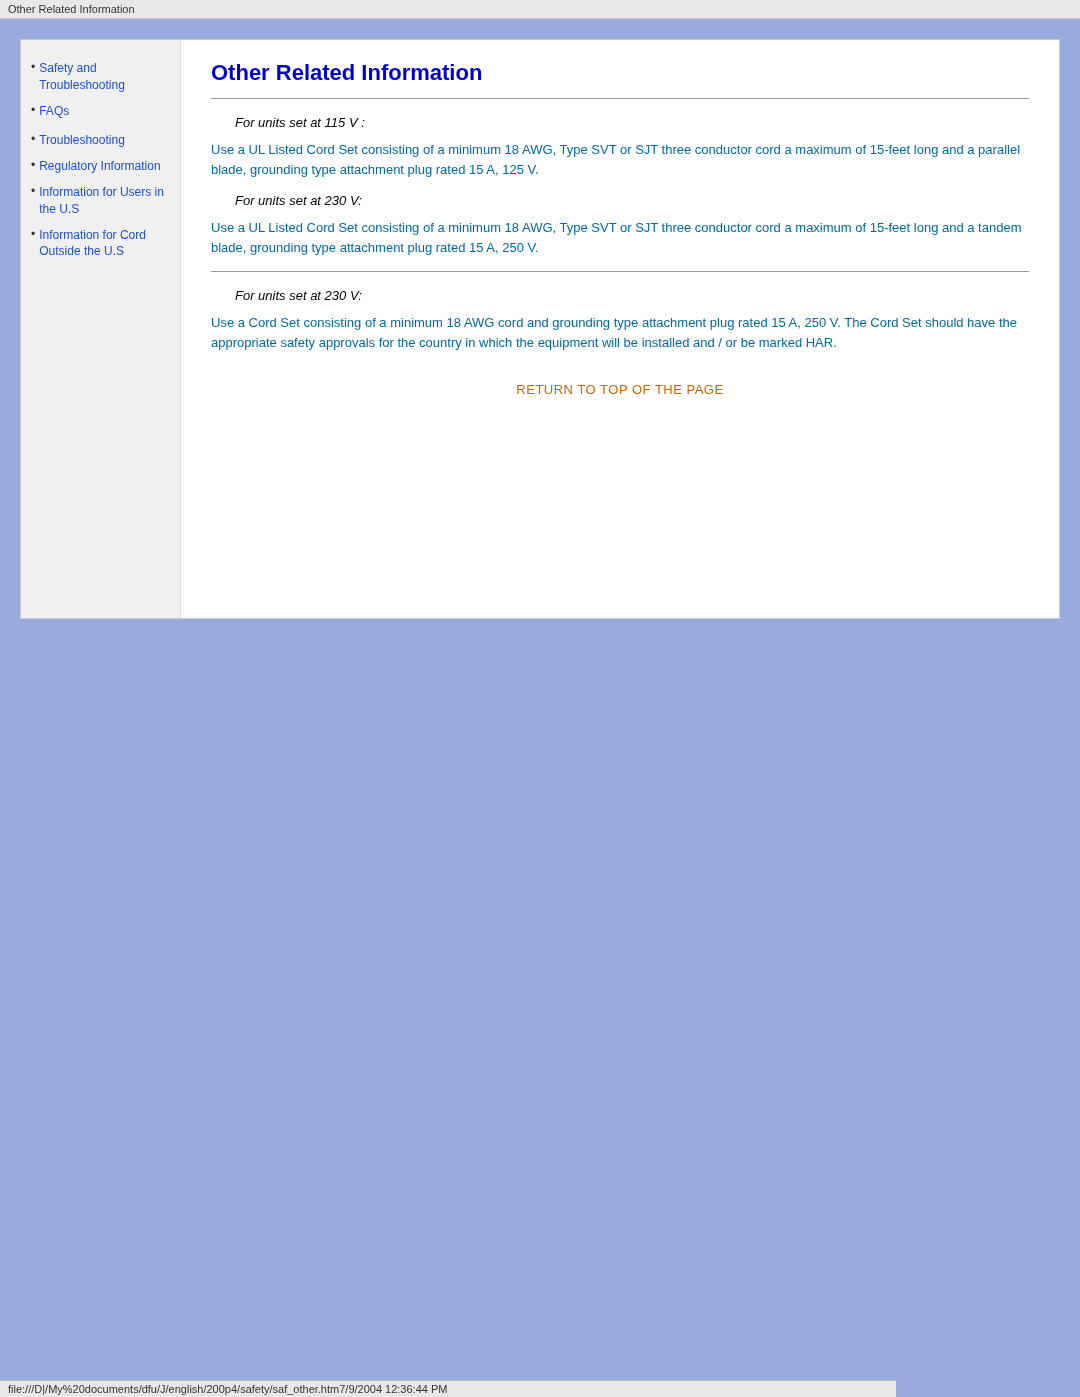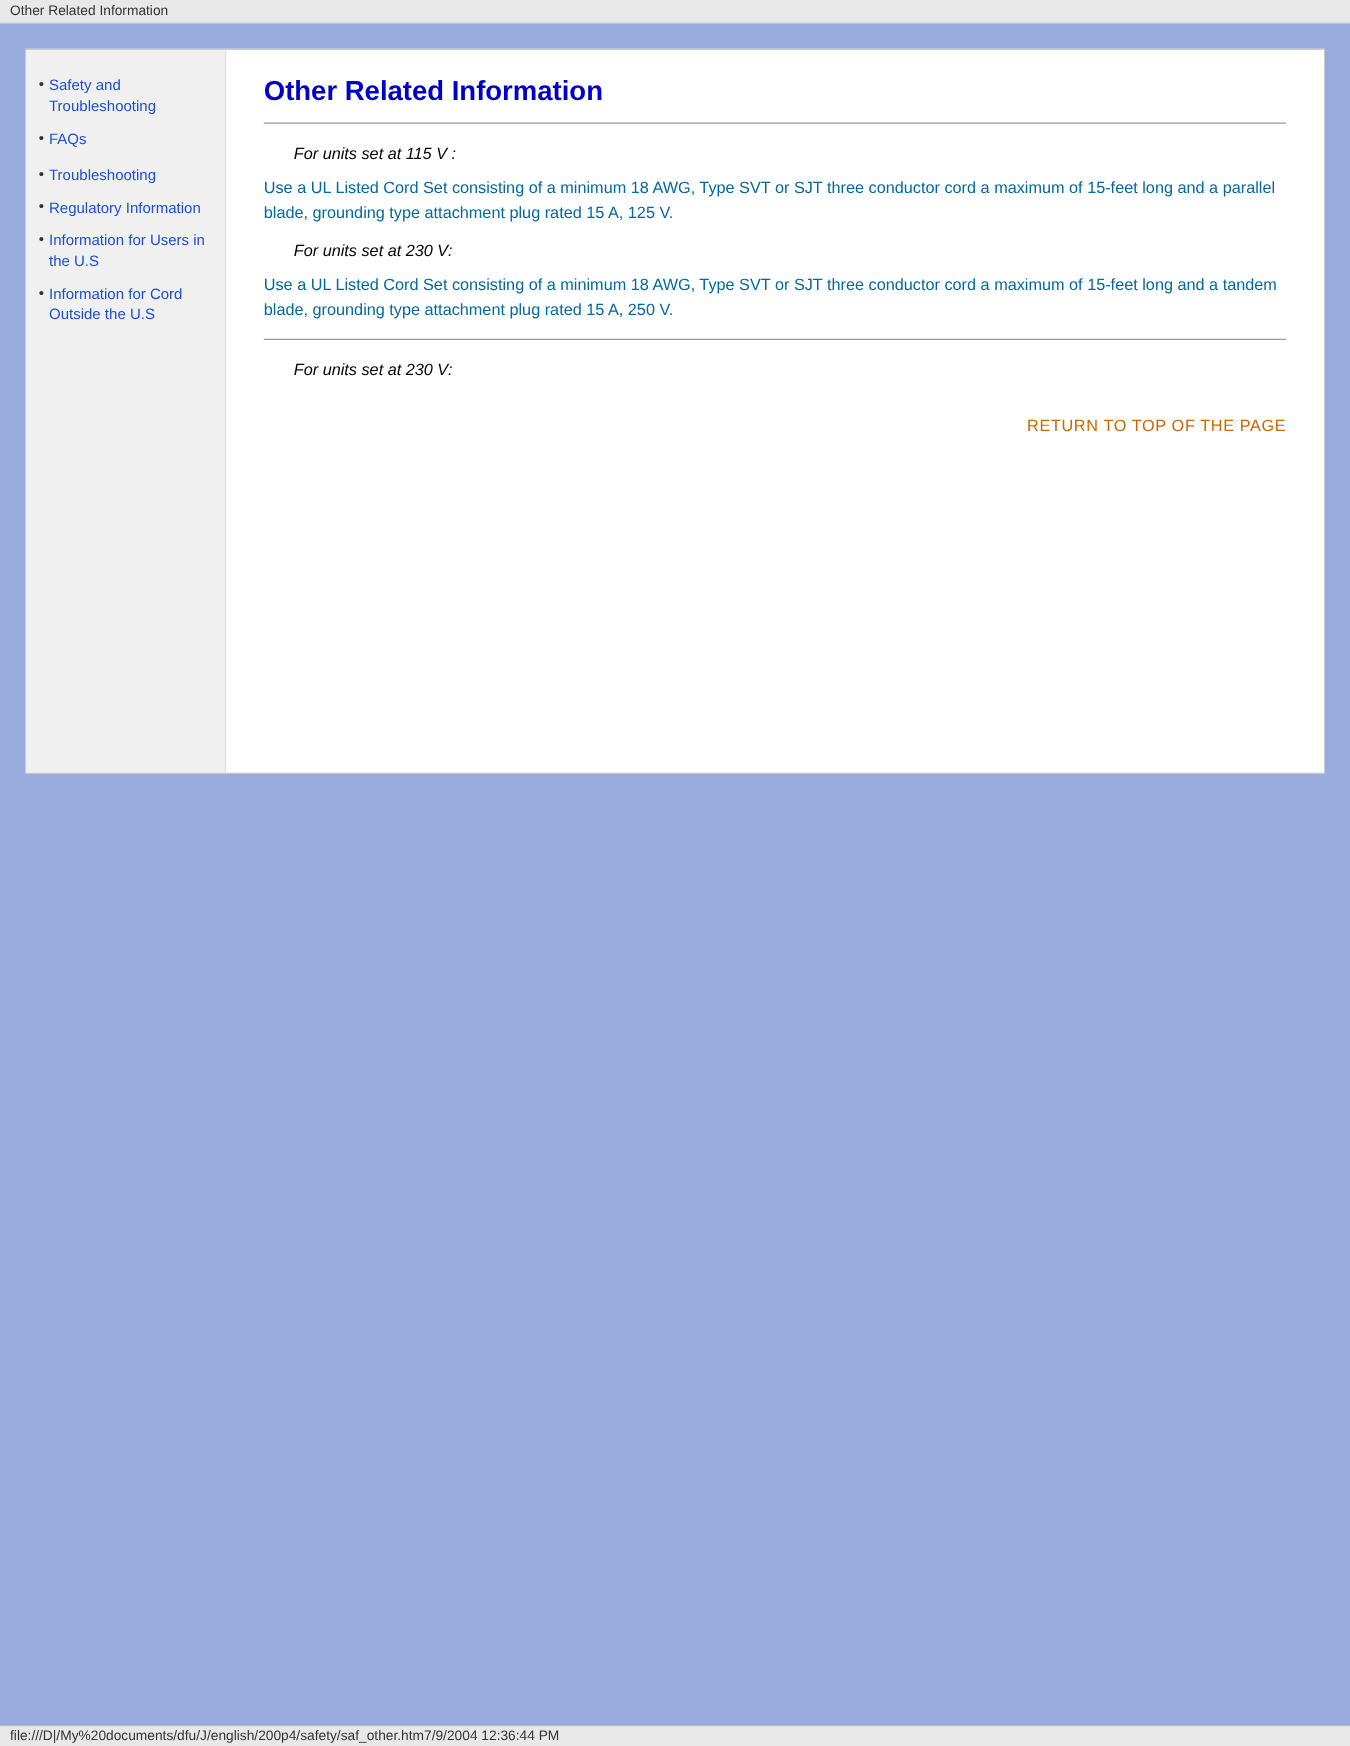--- a/index.html
+++ b/index.html
@@ -98,41 +98,41 @@
       margin-left: 24px;
     }
 
     .normal-para {
       margin-bottom: 14px;
       color: #0369a1;
       line-height: 1.5;
     }
 
     .return-link {
-      text-align: right;
+      text-align: center;
       margin-top: 30px;
       margin-bottom: 20px;
     }
 
     .return-link a {
       color: #cc6600;
       text-decoration: none;
       font-size: 13px;
       letter-spacing: 0.5px;
     }
 
     .status-bar {
       background-color: #e8e8e8;
       border-top: 1px solid #bbb;
       padding: 2px 8px;
       font-size: 11px;
       color: #333;
       position: fixed;
       bottom: 0;
-      width: 1080px;
+      width: 896px;
     }
 
     .bottom-bg {
       background-color: #99aadd;
       height: 400px;
     }
   </style>
 </head>
 <body>
 
@@ -175,20 +175,21 @@
       <hr class="divider">
 
       <p class="italic-para">For units set at 115 V :</p>
       <p class="normal-para">Use a UL Listed Cord Set consisting of a minimum 18 AWG, Type SVT or SJT three conductor cord a maximum of 15-feet long and a parallel blade, grounding type attachment plug rated 15 A, 125 V.</p>
       <p class="italic-para">For units set at 230 V:</p>
       <p class="normal-para">Use a UL Listed Cord Set consisting of a minimum 18 AWG, Type SVT or SJT three conductor cord a maximum of 15-feet long and a tandem blade, grounding type attachment plug rated 15 A, 250 V.</p>
 
       <hr class="divider">
 
       <p class="italic-para">For units set at 230 V:</p>
+      <p class="normal-para">Use a Cord Set consisting of a minimum 18 AWG cord and grounding type attachment plug rated 15 A, 250 V. The Cord Set should have the appropriate safety approvals for the country in which the equipment will be installed and / or be marked HAR.</p>
 
       <div class="return-link">
         <a href="#">RETURN TO TOP OF THE PAGE</a>
       </div>
     </div>
 
   </div>
 
   <div class="bottom-bg"></div>
 </div>

